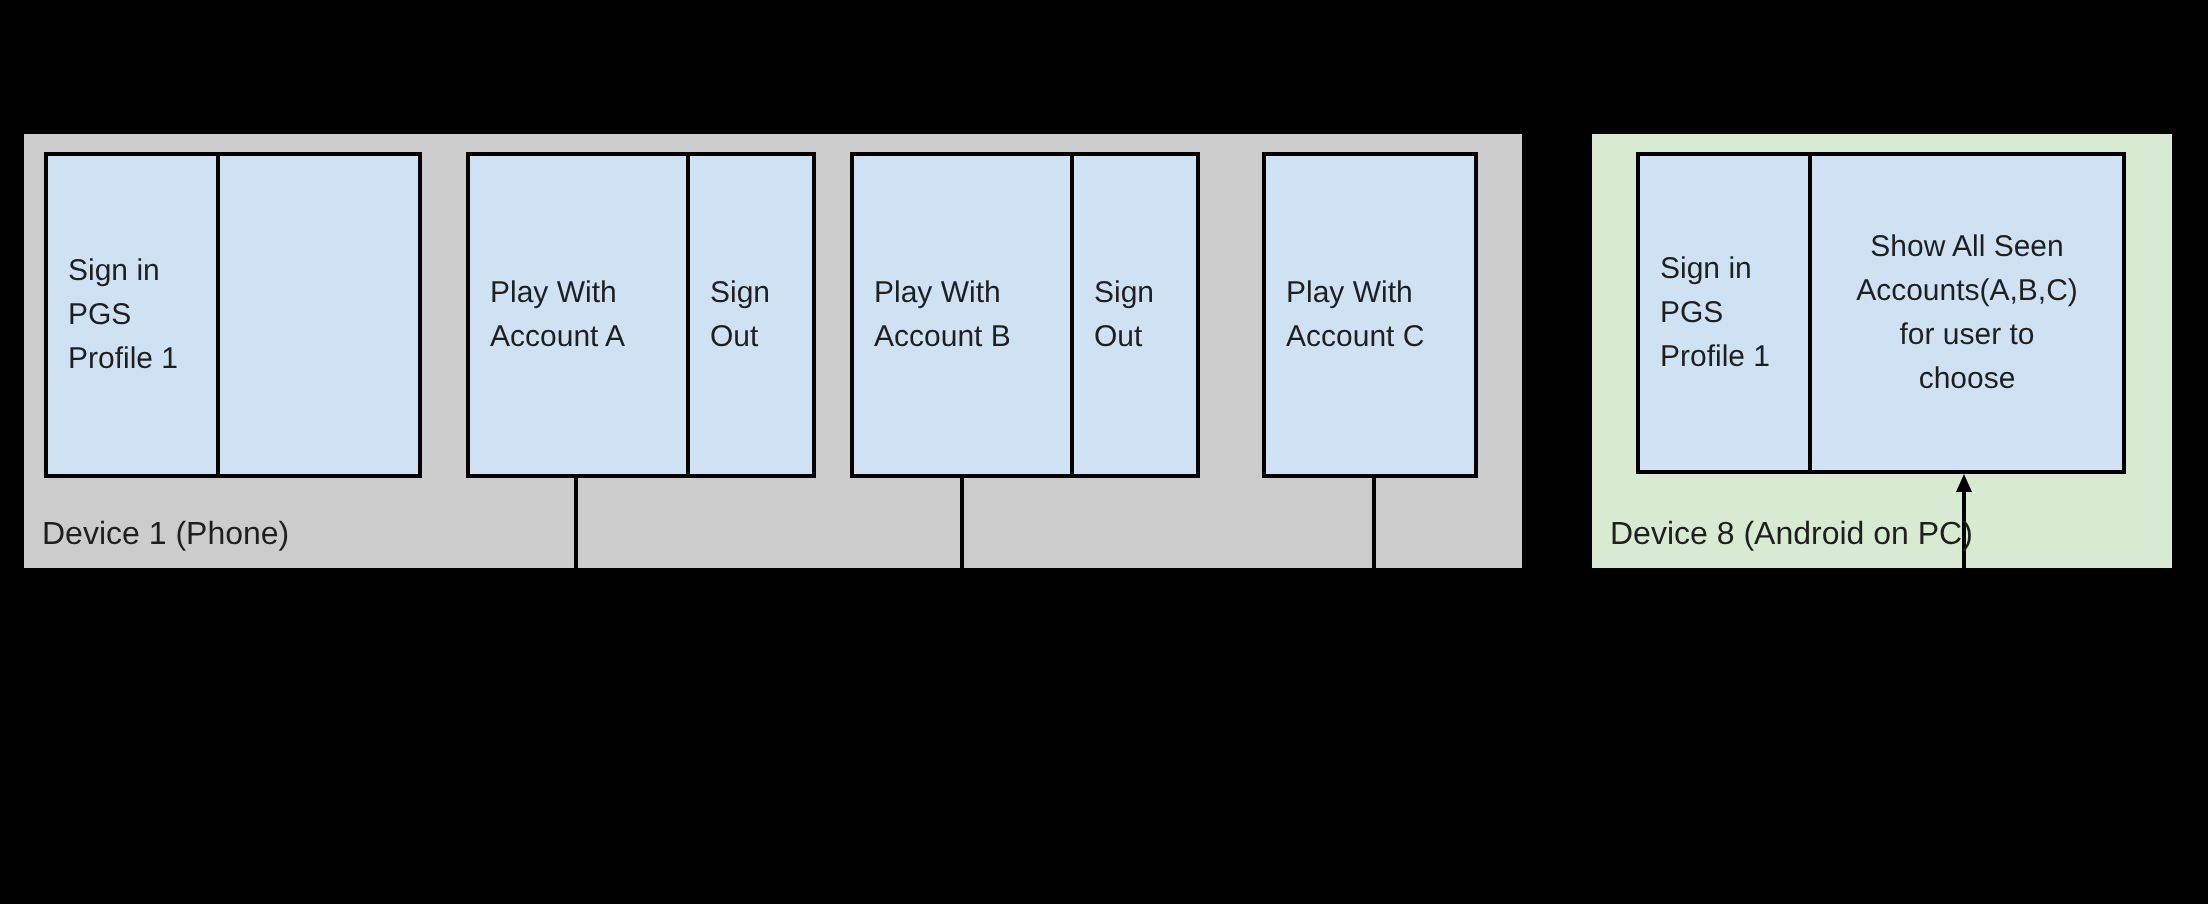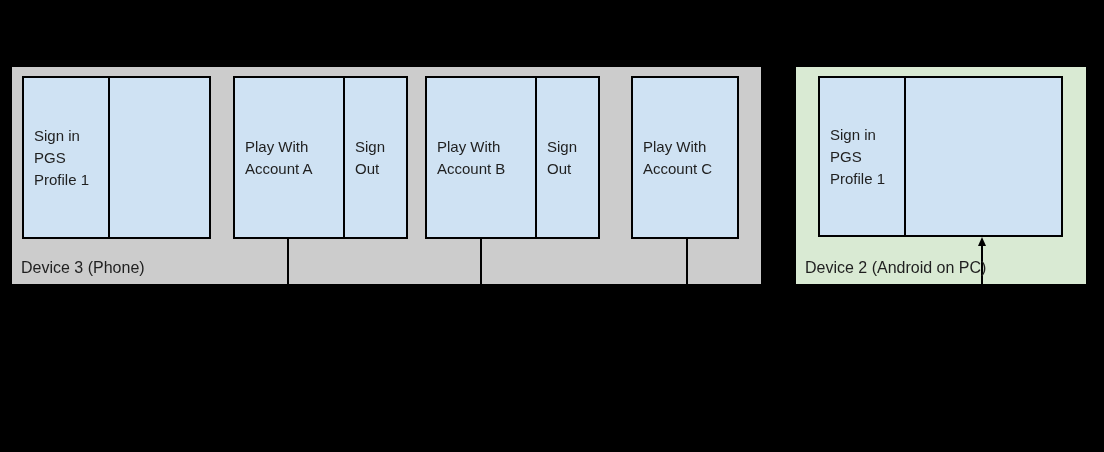--- a/index.html
+++ b/index.html
@@ -149,34 +149,40 @@
       <div class="cell grow">
         <span>Play With
 Account C</span>
       </div>
     </div>
 
     <div class="connector cA"></div>
     <div class="connector cB"></div>
     <div class="connector cC"></div>
 
-    <div class="device-label">Device 3 (Phone)</div>
+    <div class="device-label">Device 1 (Phone)</div>
   </div>
 
   <div class="device device2">
 
     <div class="boxgroup g5">
       <div class="cell w86 divided">
         <span>Sign in
 PGS
 Profile 1</span>
       </div>
+      <div class="cell grow centered">
+        <span>Show All Seen
+Accounts(A,B,C)
+for user to
+choose</span>
+      </div>
     </div>
 
     <div class="arrow">
       <div class="head"></div>
       <div class="shaft"></div>
     </div>
 
-    <div class="device-label">Device 2 (Android on PC)</div>
+    <div class="device-label">Device 8 (Android on PC)</div>
   </div>
 
 </div>
 
 </body></html>

